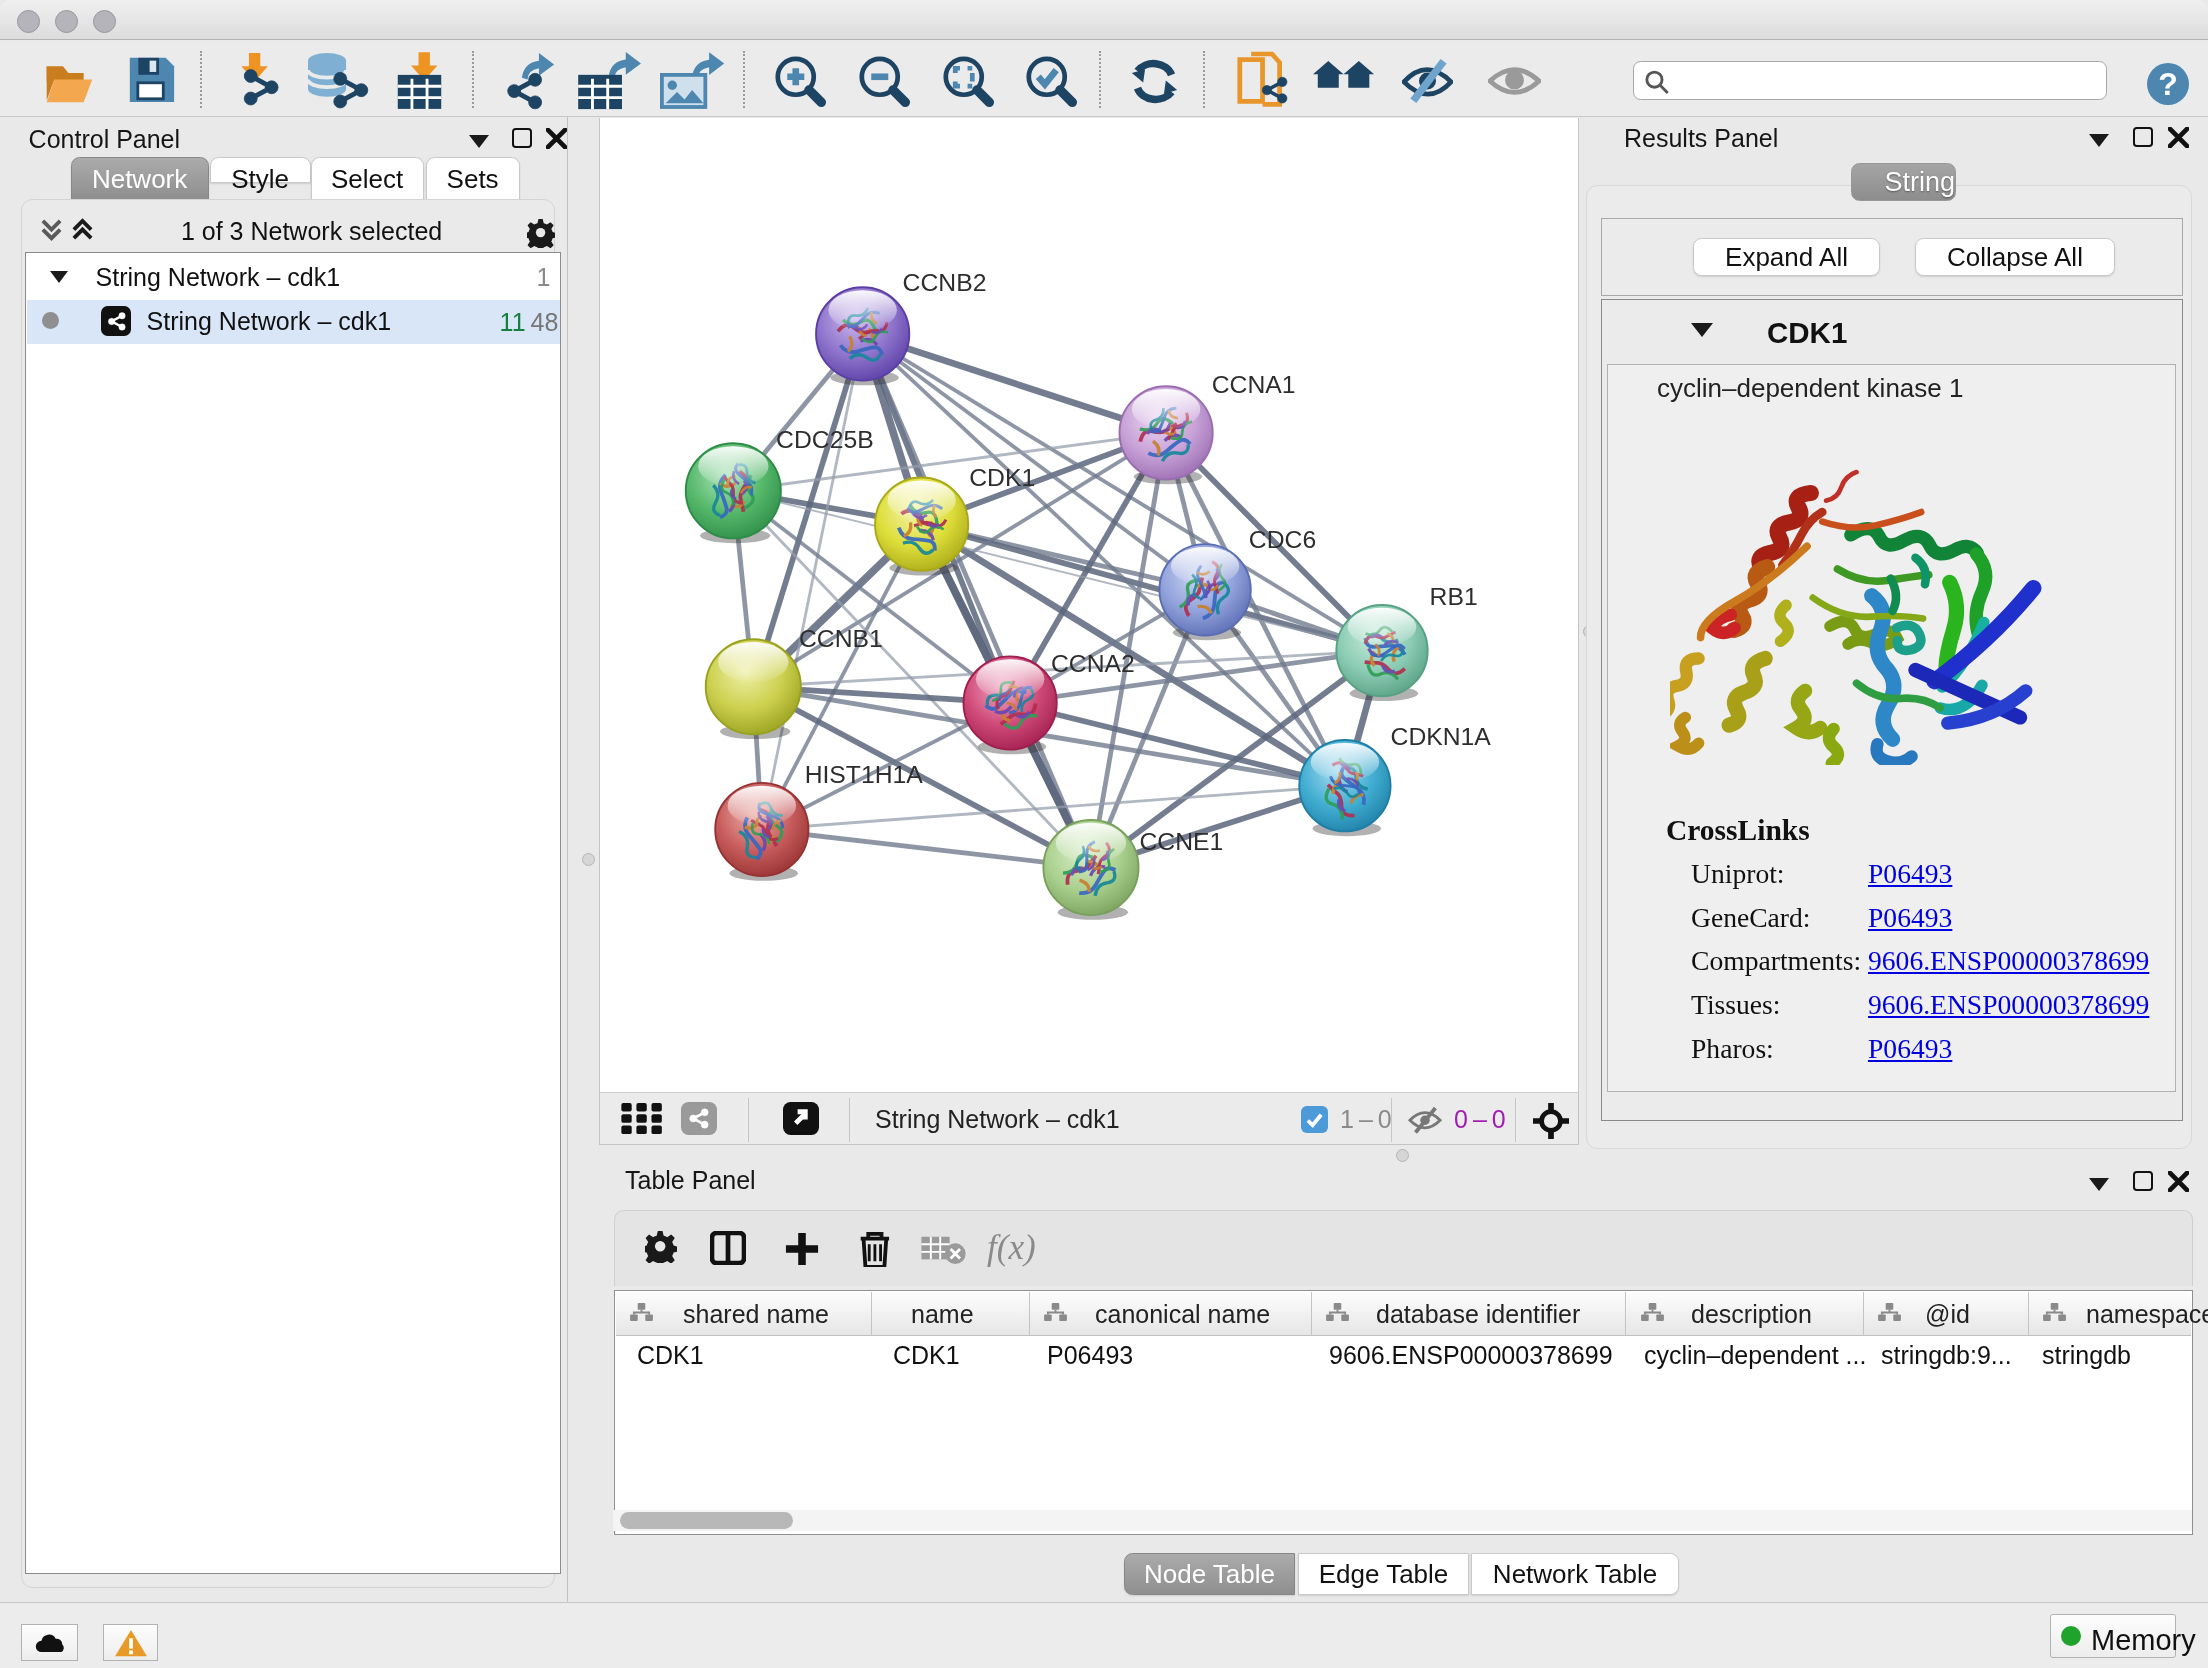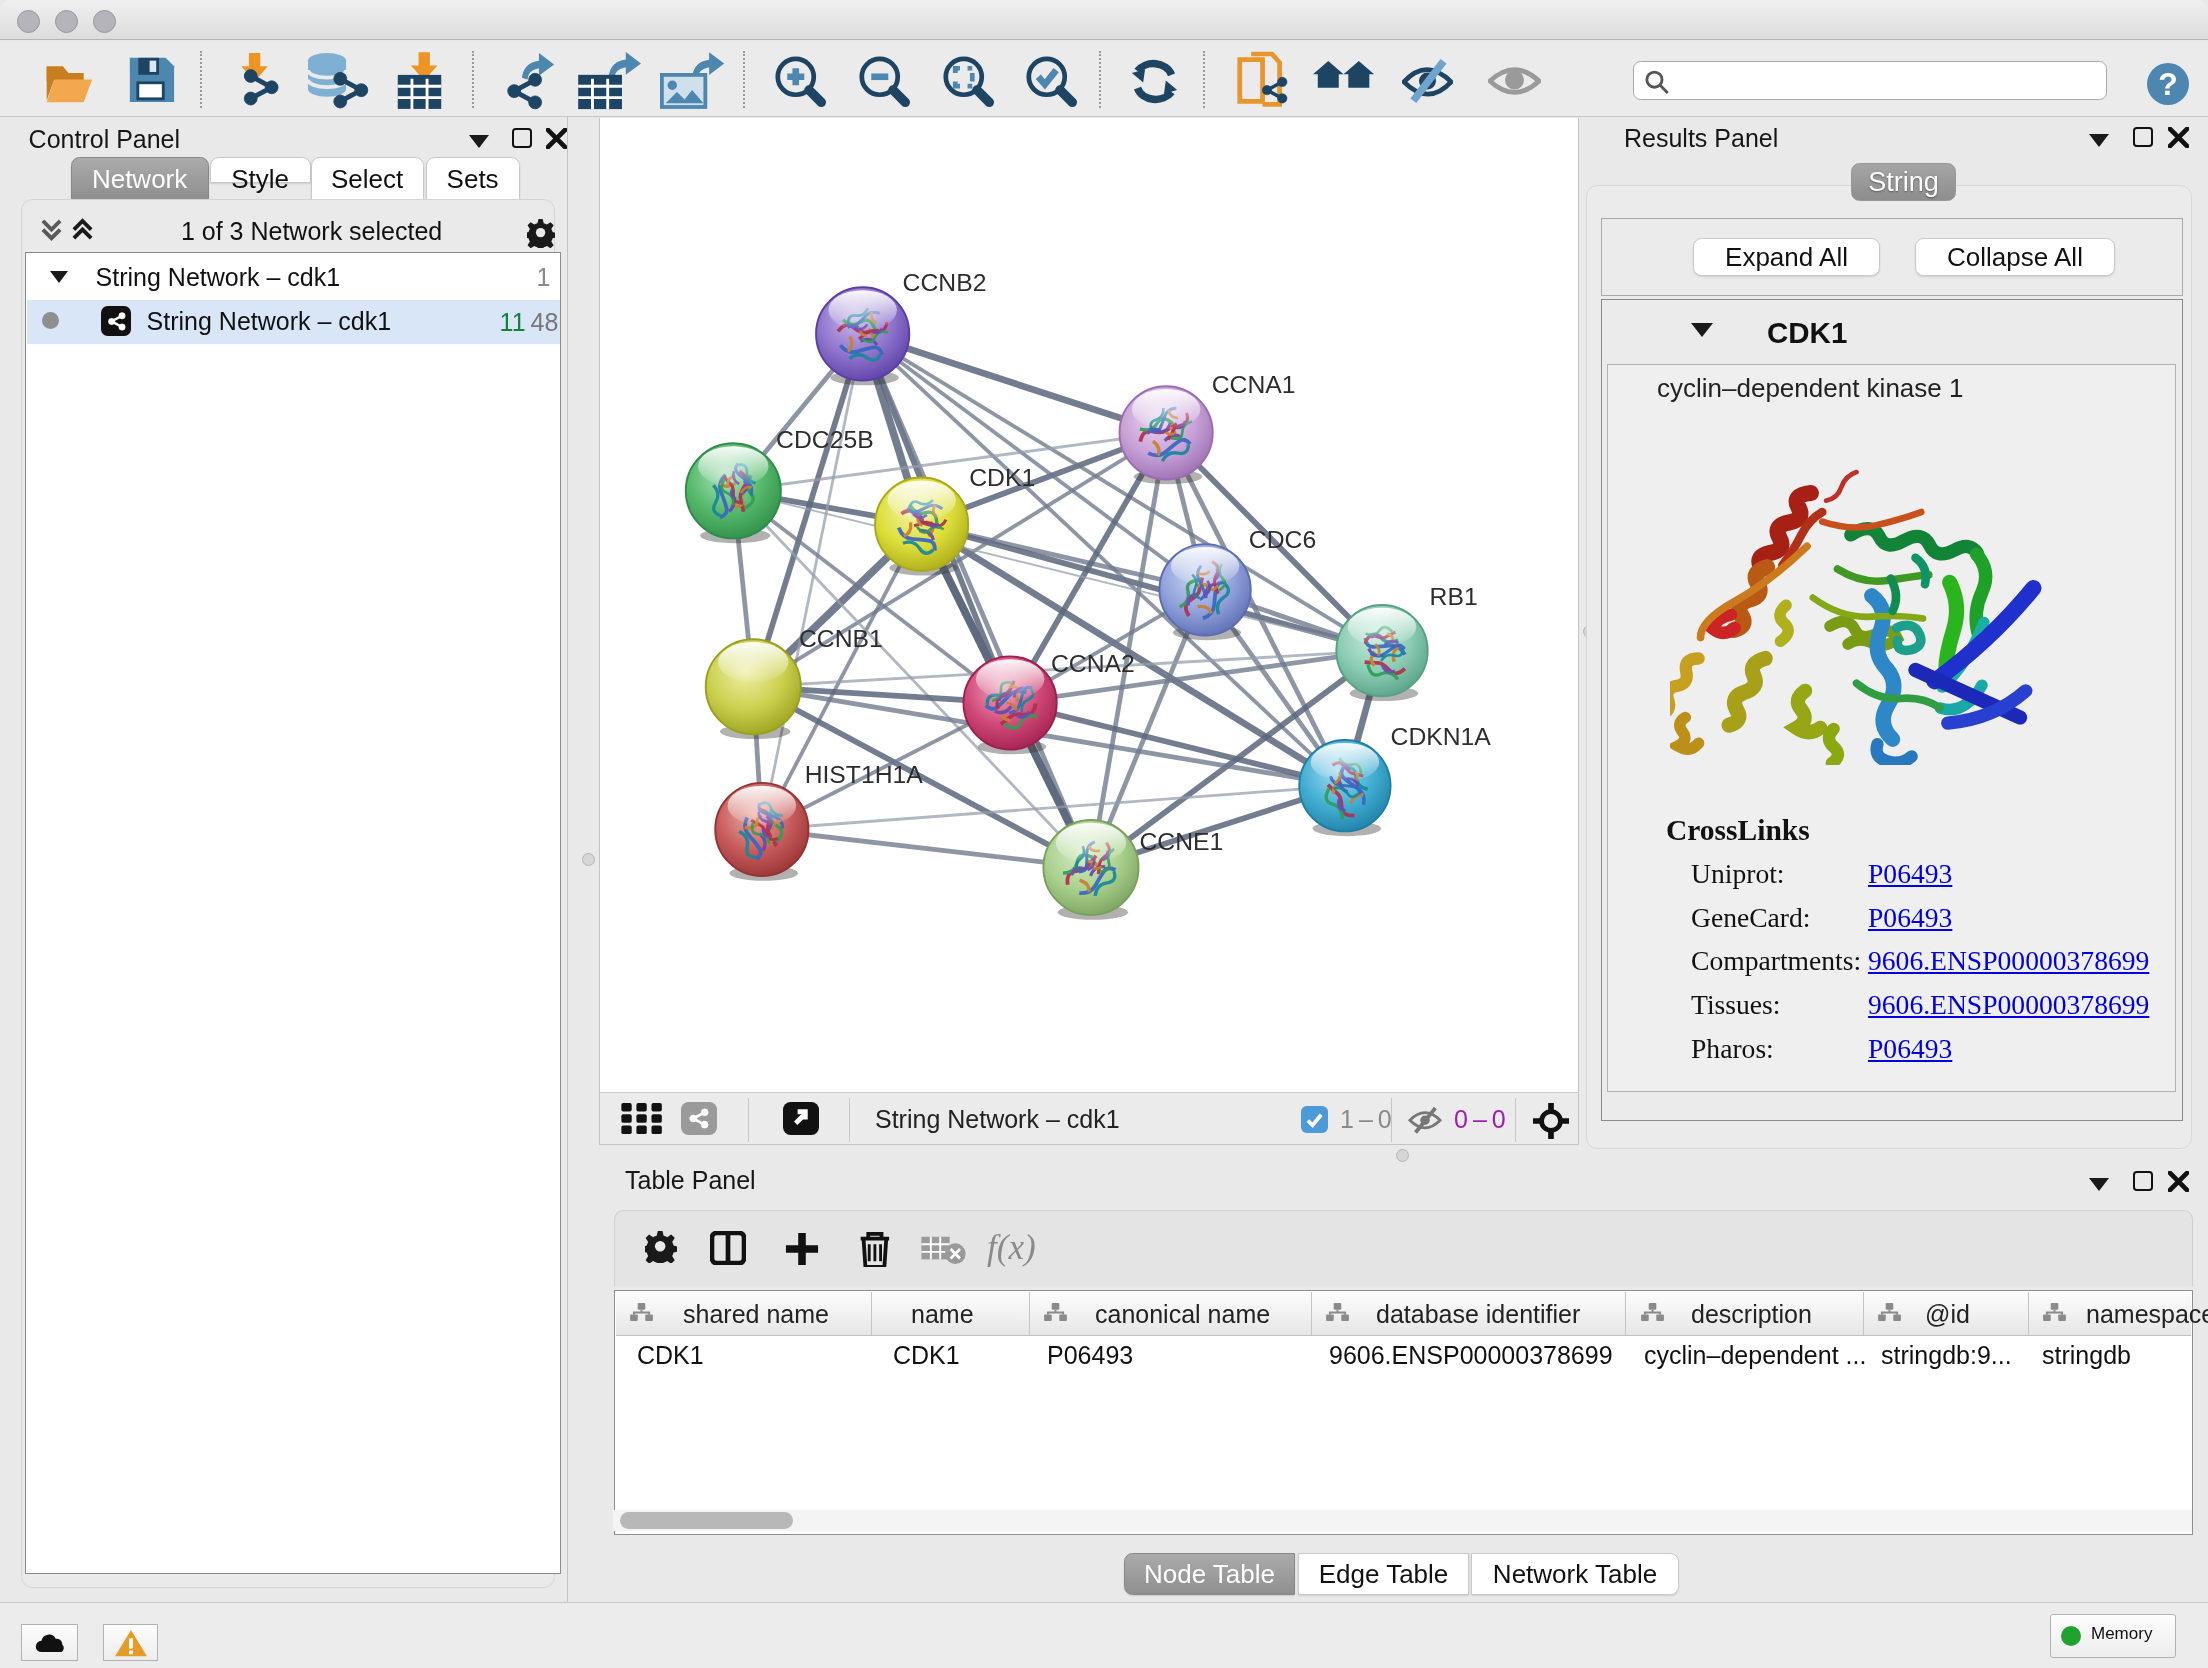--- a/index.html
+++ b/index.html
@@ -472,21 +472,21 @@
 
 <div class="abs" style="left:1396px;top:1149px;width:13.3px;height:13.3px;border-radius:50%;background:#d6d6d6;border:1px solid #b5b5b5"></div>
 
 <div class="panel-title abs" style="left:1624px;top:124px">Results Panel</div>
 <div class="abs" style="left:2089px;top:133px"><span class="tri"></span></div>
 <div class="sqx" style="left:2133px;top:127px"></div>
 <svg class="abs" style="left:2168px;top:127px" width="21" height="21" viewBox="0 0 22 22">
     <path d="M2,2 L20,20 M20,2 L2,20" stroke="#111" stroke-width="5" stroke-linecap="round"></path>
   </svg>
 <div class="abs" style="left:1586px;top:185px;width:606px;height:964px;background:#ebebeb;border:1px solid #d8d8d8;border-radius:11.4px"></div>
-<div class="abs" style="left:1851px;top:163px;width:105px;height:38px;background:linear-gradient(#a5a5a5,#8d8d8d);border:1px solid #979797;border-radius:8.6px;color:#fff;font-size:27px;text-align:center;line-height:36px;text-shadow:0 1px 1.9px rgba(0,0,0,0.4)">String</div>
+<div class="abs" style="left:1851px;top:163px;width:105px;height:38px;background:linear-gradient(#a5a5a5,#8d8d8d);border:1px solid #979797;border-radius:8.6px;color:#fff;font-size:27px;text-align:right;line-height:36px;text-shadow:0 1px 1.9px rgba(0,0,0,0.4)">String</div>
 <div class="abs" style="left:1601px;top:218px;width:582px;height:78px;background:#ebebeb;border:1.9px solid #a8a8a8"></div>
 <div class="wbtn" style="left:1693px;top:238px;width:187px;height:38px;line-height:36px">Expand All</div>
 <div class="wbtn" style="left:1915px;top:238px;width:200px;height:38px;line-height:36px">Collapse All</div>
 <div class="abs" style="left:1601px;top:299px;width:582px;height:822px;background:#ebebeb;border:1.9px solid #8a8a8a"></div>
 <div class="abs" style="left:1691px;top:323px"><span class="tri" style="border-left-width:11.4px;border-right-width:11.4px;border-top-width:14.3px"></span></div>
 <div class="abs" style="left:1767px;top:316px;font-size:29.5px;font-weight:bold;color:#111">CDK1</div>
 <div class="abs" style="left:1607px;top:364px;width:569px;height:728px;background:#efefef;border:1px solid #b2b2b2"></div>
 <div class="abs" style="left:1657px;top:373px;font-size:26px;color:#222">cyclin–dependent kinase 1</div>
 <svg class="abs" style="left:1670px;top:455px" width="373" height="310" viewBox="0 0 392 326">
     <g fill="none" stroke-linecap="round">
@@ -661,14 +661,14 @@
     <path d="M10,20 a6,6 0 0 1 0,-12 a8,8 0 0 1 15,-2 a6,6 0 0 1 7,6 a5,5 0 0 1 -1,8 z" fill="#111"></path>
   </svg>
 <div class="abs" style="left:103px;top:1624px;width:55px;height:37px;background:linear-gradient(#fdfdfd,#ededed);border:1.9px solid #b2b2b2"></div>
 <svg class="abs" style="left:114px;top:1628px" width="34" height="30" viewBox="0 0 36 32">
     <path d="M18,2 L35,30 H1 Z" fill="#e89a28"></path>
     <rect x="16" y="11" width="4" height="11" fill="#fff"></rect>
     <rect x="16" y="24" width="4" height="4" fill="#fff"></rect>
   </svg>
 <div class="abs" style="left:2050px;top:1614px;width:126px;height:44px;background:linear-gradient(#fdfdfd,#ededed);border:1.9px solid #b2b2b2;border-radius:2.9px"></div>
 <div class="abs" style="left:2061px;top:1626px;width:20px;height:20px;border-radius:50%;background:#1fa32c"></div>
-<div class="abs" style="left:2091px;top:1624px;font-size:17px;color:#111">Memory</div>
+<div class="abs" style="left:2091px;top:1624px;font-size:29px;color:#111">Memory</div>
 
 
 </body></html>

